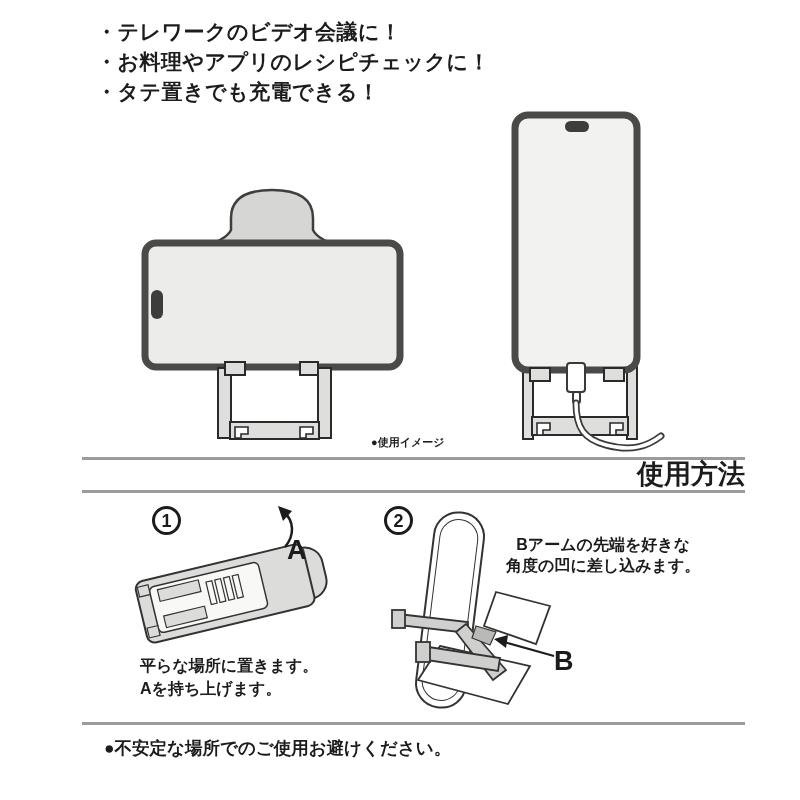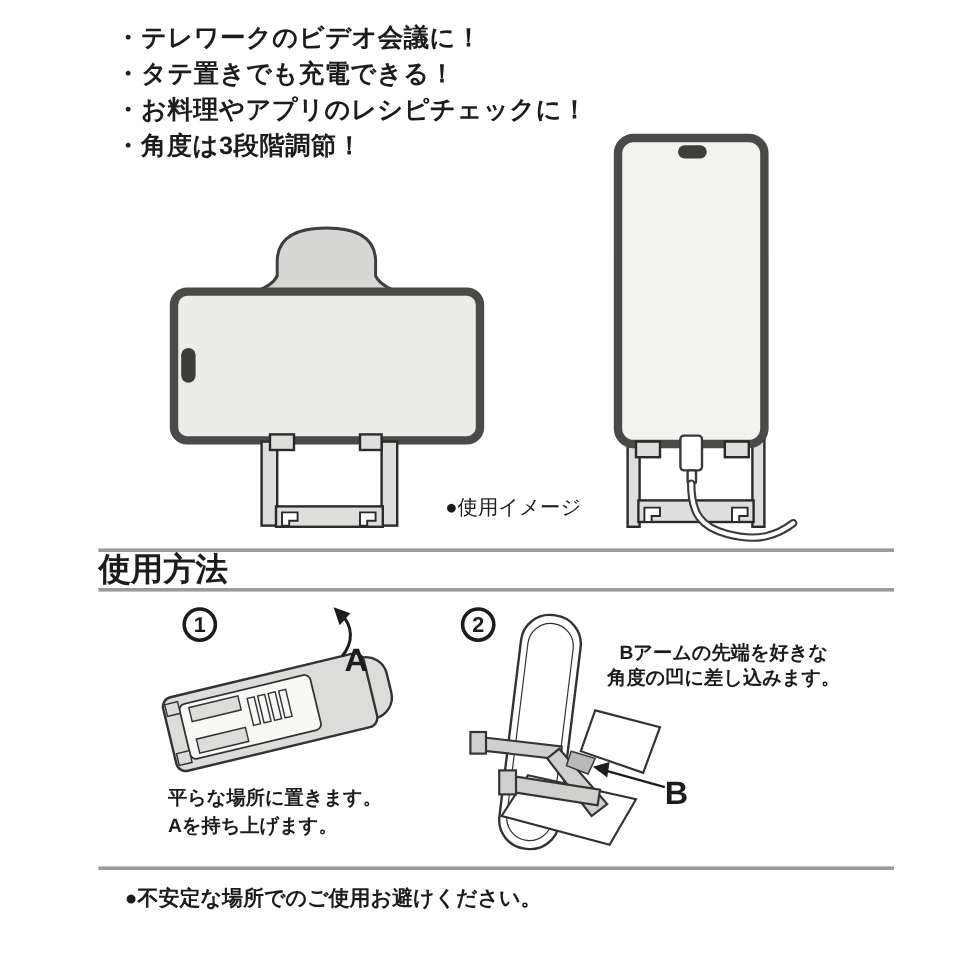--- a/index.html
+++ b/index.html
@@ -10,29 +10,29 @@
   .features{position:absolute;left:96px;top:17px;margin:0;padding:0;list-style:none;}
   .features li{font-size:21px;font-weight:700;line-height:30px;letter-spacing:0.5px;white-space:nowrap;}
 
   
   .illus{position:absolute;}
   .illus-landscape{left:130px;top:186px;width:290px;height:262px;}
   .illus-portrait{left:500px;top:106px;width:170px;height:352px;}
   .illus-step1{left:125px;top:503px;width:210px;height:200px;}
   .illus-step2{left:378px;top:498px;width:230px;height:220px;}
 
-  .usage-label{position:absolute;left:371px;top:411px;font-size:17px;font-weight:400;white-space:nowrap;}
+  .usage-label{position:absolute;left:371px;top:435px;font-size:11px;font-weight:700;white-space:nowrap;}
 
   
   .divider{position:absolute;left:82px;width:663px;height:3px;background:#9b9b9b;}
   .divider.d-top{top:457px;}
   .divider.d-mid{top:490px;}
   .divider.d-bottom{top:722px;}
   .section-title{position:absolute;left:82px;top:459px;width:663px;margin:0;
-                 text-align:left;font-size:27px;font-weight:700;line-height:30px;}
+                 text-align:right;font-size:27px;font-weight:700;line-height:30px;}
 
   
   .circle-num{position:absolute;width:23px;height:23px;border:3px solid #1c1c1c;border-radius:50%;
               display:flex;align-items:center;justify-content:center;
               font-size:18px;font-weight:700;line-height:1;}
   .circle-1{left:152px;top:506px;}
   .circle-2{left:384px;top:506px;}
 
   .caption{position:absolute;font-weight:700;white-space:nowrap;}
   .caption-step1{left:140px;top:654px;font-size:16px;line-height:23px;}
@@ -41,23 +41,22 @@
   .notes{position:absolute;left:88px;top:736px;}
   .notes div{font-size:17.5px;font-weight:700;line-height:25px;white-space:nowrap;margin-left:16px;}
 </style>
 </head>
 <body>
 
 <div class="page">
 
   <ul class="features">
     <li>・テレワークのビデオ会議に！</li>
+    <li>・お料理やアプリのレシピチェックに！</li>
     <li>・タテ置きでも充電できる！</li>
-    <li>・お料理やアプリのレシピチェックに！</li>
-    <li>・角度は3段階調節！</li>
   </ul>
 
   <div class="illus illus-landscape">
     <svg width="290" height="262" viewBox="0 0 290 262">
       <path d="M74 60 Q 96 54 101 44 L 101 32 Q 101 4 142 4 Q 183 4 183 32 L 183 44 Q 188 54 210 60 Z" fill="#d6d6d4" stroke="#3f3f3d" stroke-width="2.5" stroke-linejoin="round"></path>
       <rect x="15" y="57" width="255" height="124" rx="11" fill="#ececea" stroke="#4a4a48" stroke-width="7"></rect>
       <rect x="21" y="104" width="12" height="29" rx="6" fill="#3d3d3b"></rect>
       <g fill="#dededc" stroke="#2a2a2a" stroke-width="2">
         <rect x="88" y="182" width="13" height="70"></rect>
         <rect x="188" y="182" width="13" height="70"></rect>

